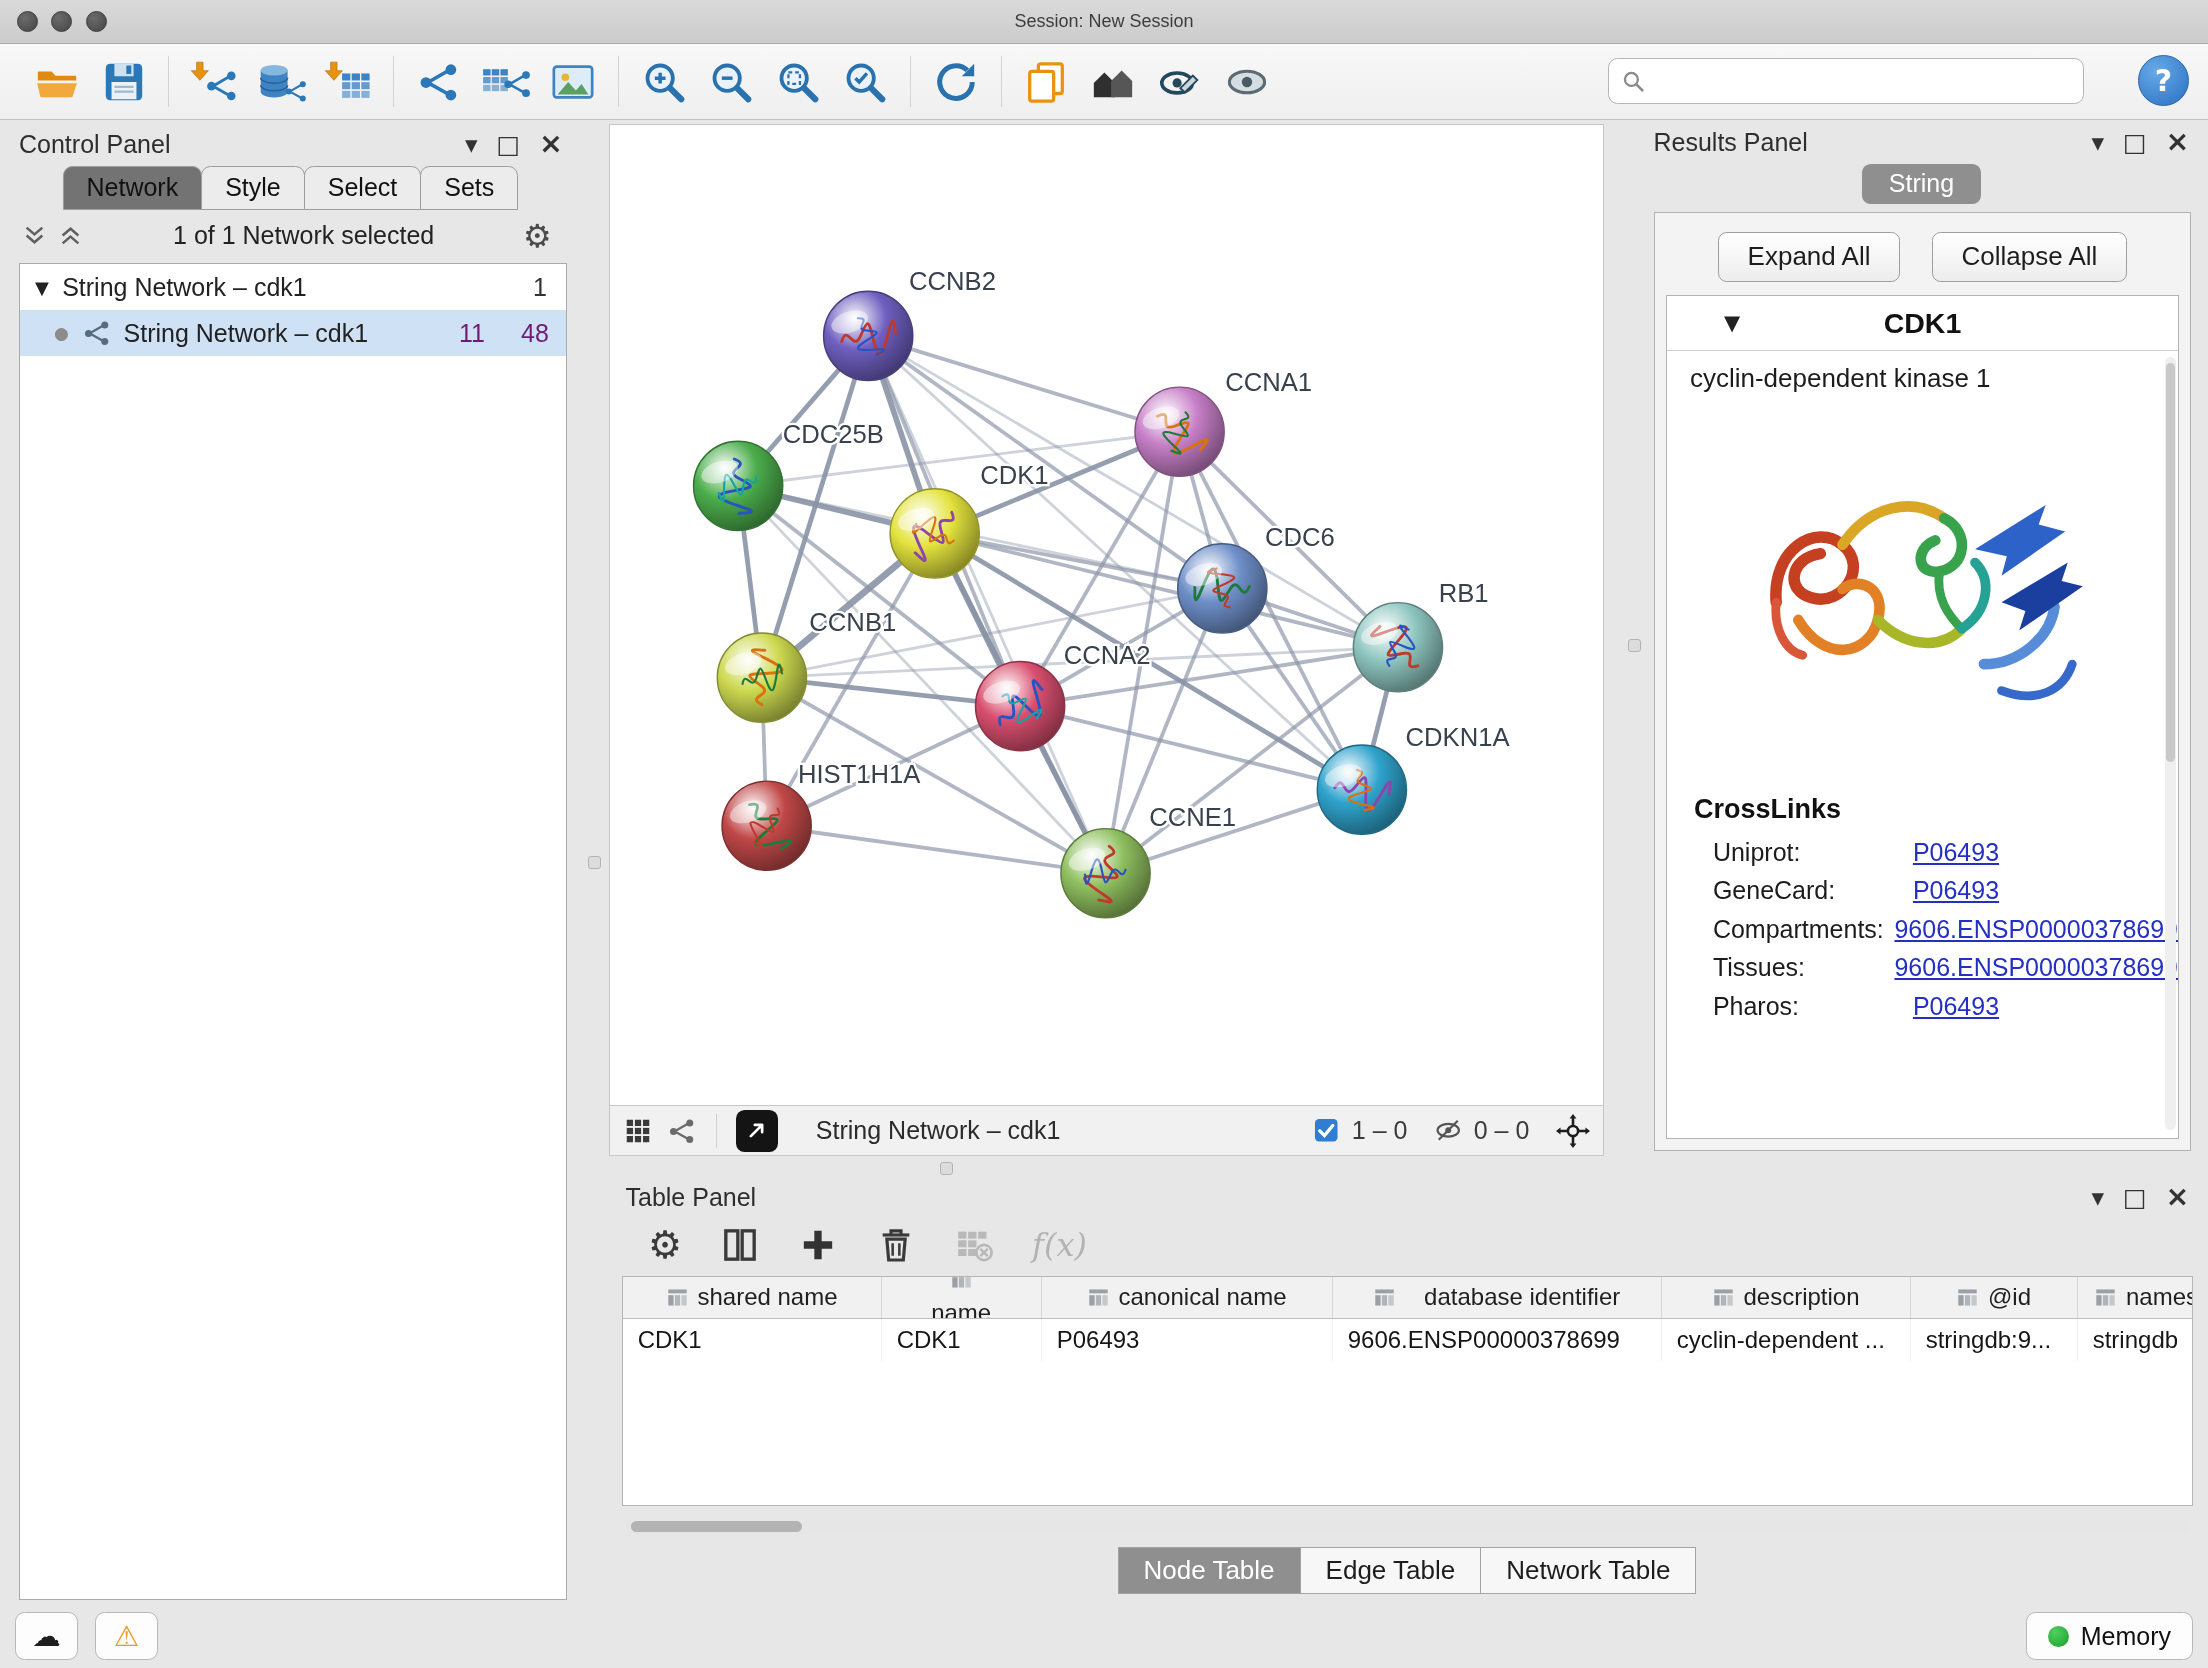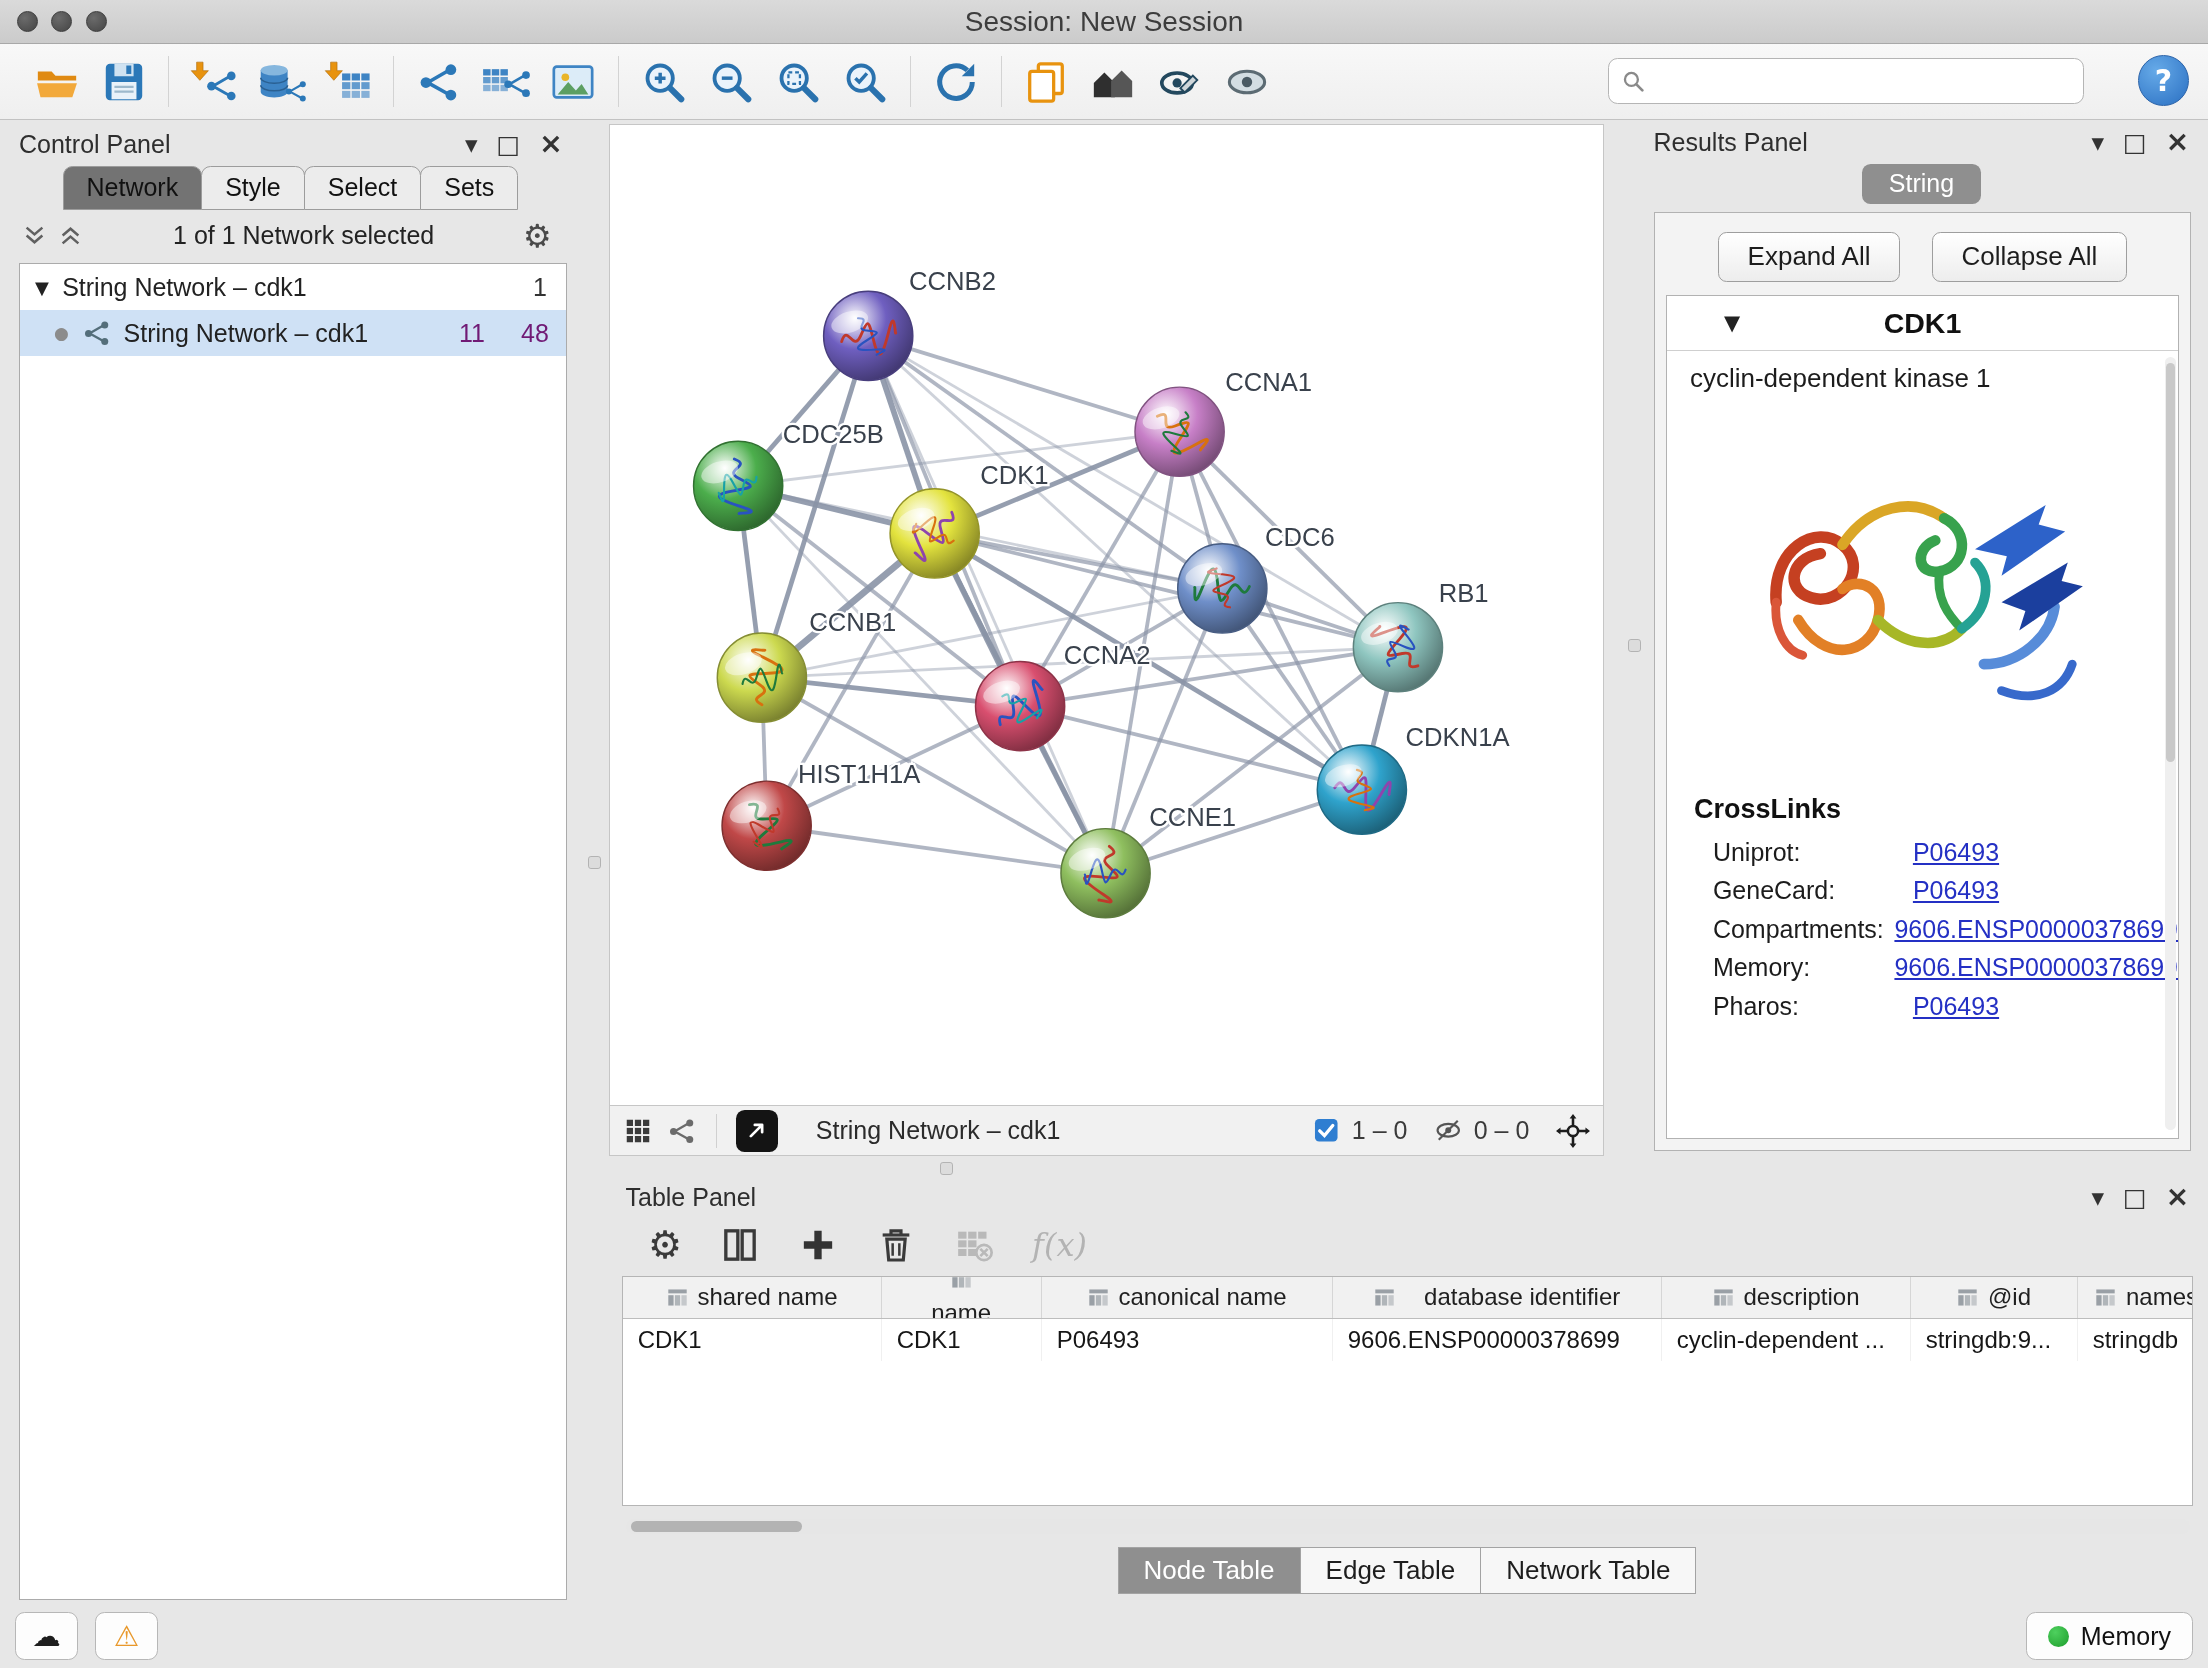--- a/index.html
+++ b/index.html
@@ -7,21 +7,21 @@
   body { font-family:"Liberation Sans", sans-serif; }
   .app { position:relative; width:2208px; height:1668px; background:#e7e7e7; font-size:25px; color:#222; overflow:hidden; }
 
   
   .titlebar { position:absolute; top:0; left:0; width:2208px; height:44px;
     background:linear-gradient(#dadada,#cbcbcb); border-bottom:1px solid #a8a8a8;
     display:flex; align-items:center; justify-content:center; }
   .lights { position:absolute; left:17px; top:10.5px; display:flex; gap:13.3px; }
   .light { width:21px; height:21px; border-radius:50%;
     background:radial-gradient(circle at 35% 32%, #6b6b6b, #454545); border:1px solid #3b3b3b; }
-  .win-title { font-size:28px; color:#3d3d3d; }
+  .win-title { font-size:18px; color:#3d3d3d; }
 
   
   .toolbar { position:absolute; top:44px; left:0; width:2208px; height:76px;
     background:linear-gradient(#f8f8f8,#efefef); border-bottom:1px solid #c2c2c2;
     display:flex; align-items:center; padding-left:23px; }
   .tbtn { width:67px; height:61px; display:flex; align-items:center; justify-content:center; border-radius:7.6px; }
   .tbtn svg { width:46px; height:46px; }
   .tbtn.wide svg { width:55px; }
   .tsep { width:1px; height:51px; background:#d3d3d3; margin:0 11.4px; }
   .search-wrap { position:absolute; right:124px; top:14.3px; width:476px; height:46px; }
@@ -774,21 +774,21 @@
             </div>
             <div class="cl-row">
               <span class="cl-label">GeneCard:</span>
               <a class="cl-link">P06493</a>
             </div>
             <div class="cl-row">
               <span class="cl-label">Compartments:</span>
               <a class="cl-link">9606.ENSP00000378699</a>
             </div>
             <div class="cl-row">
-              <span class="cl-label">Memory:</span>
+              <span class="cl-label">Tissues:</span>
               <a class="cl-link">9606.ENSP00000378699</a>
             </div>
             <div class="cl-row">
               <span class="cl-label">Pharos:</span>
               <a class="cl-link">P06493</a>
             </div>
           </div>
         <div class="v-scroll">
             <div class="v-thumb"></div>
           </div>

